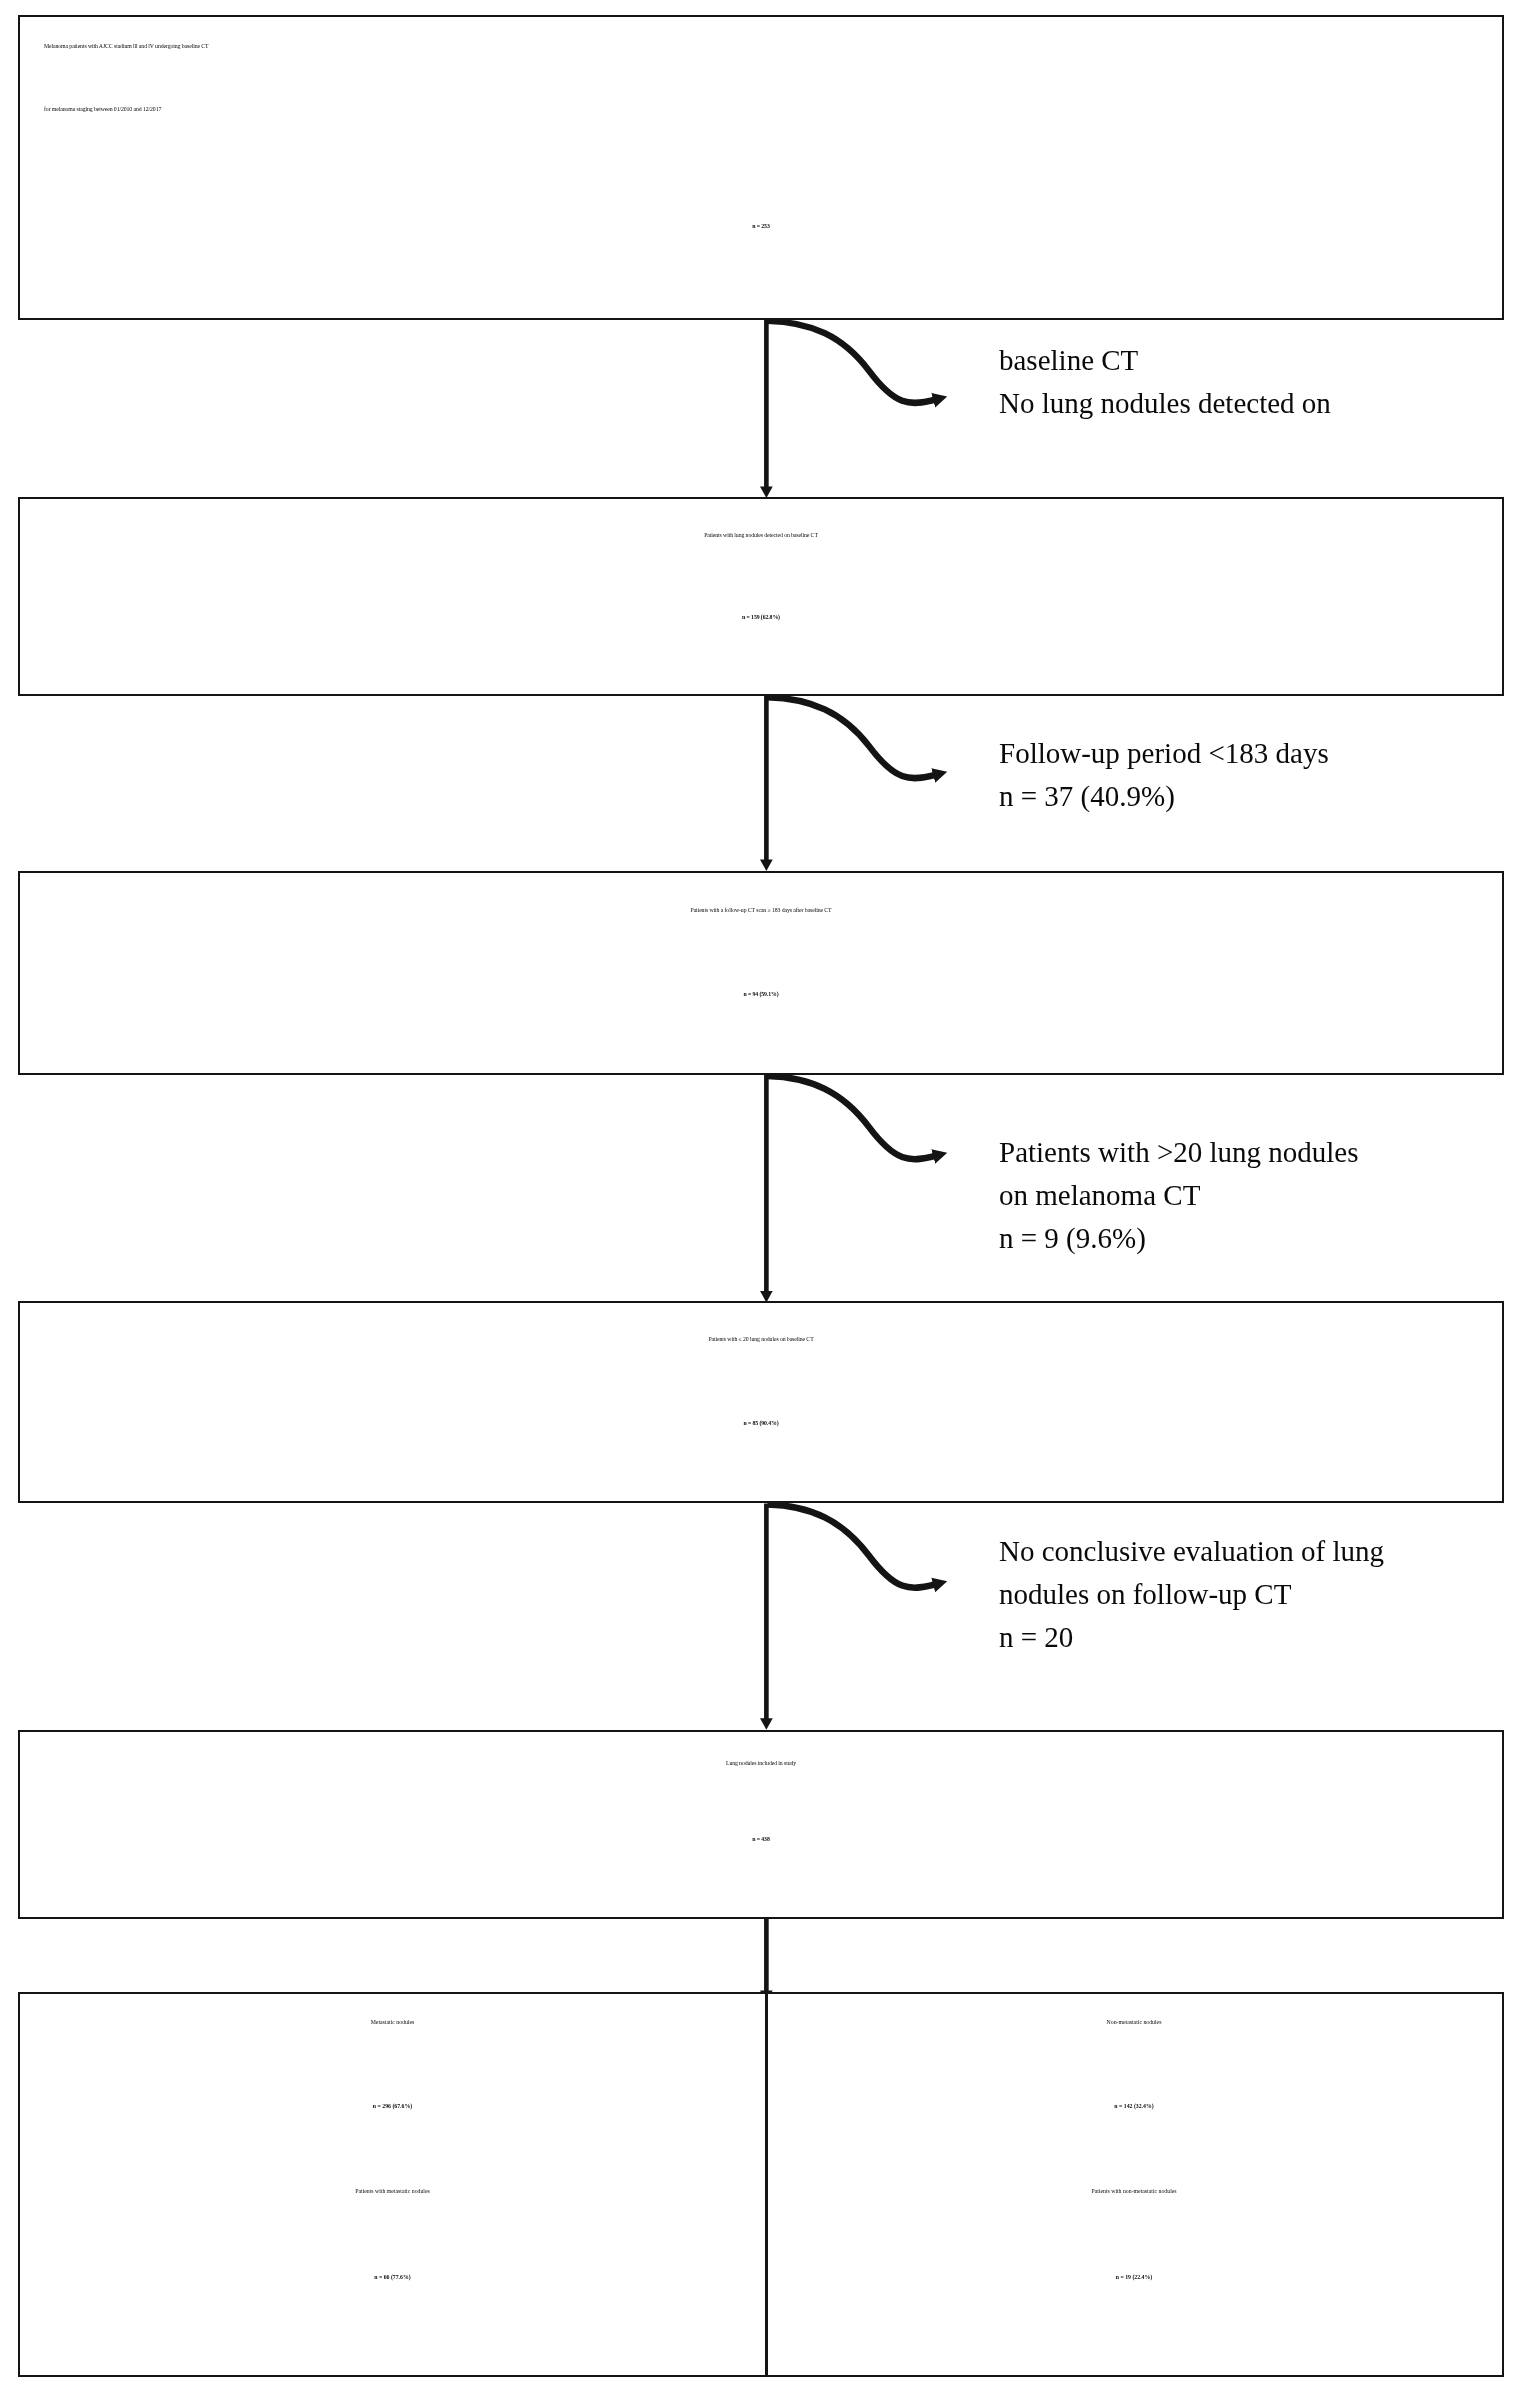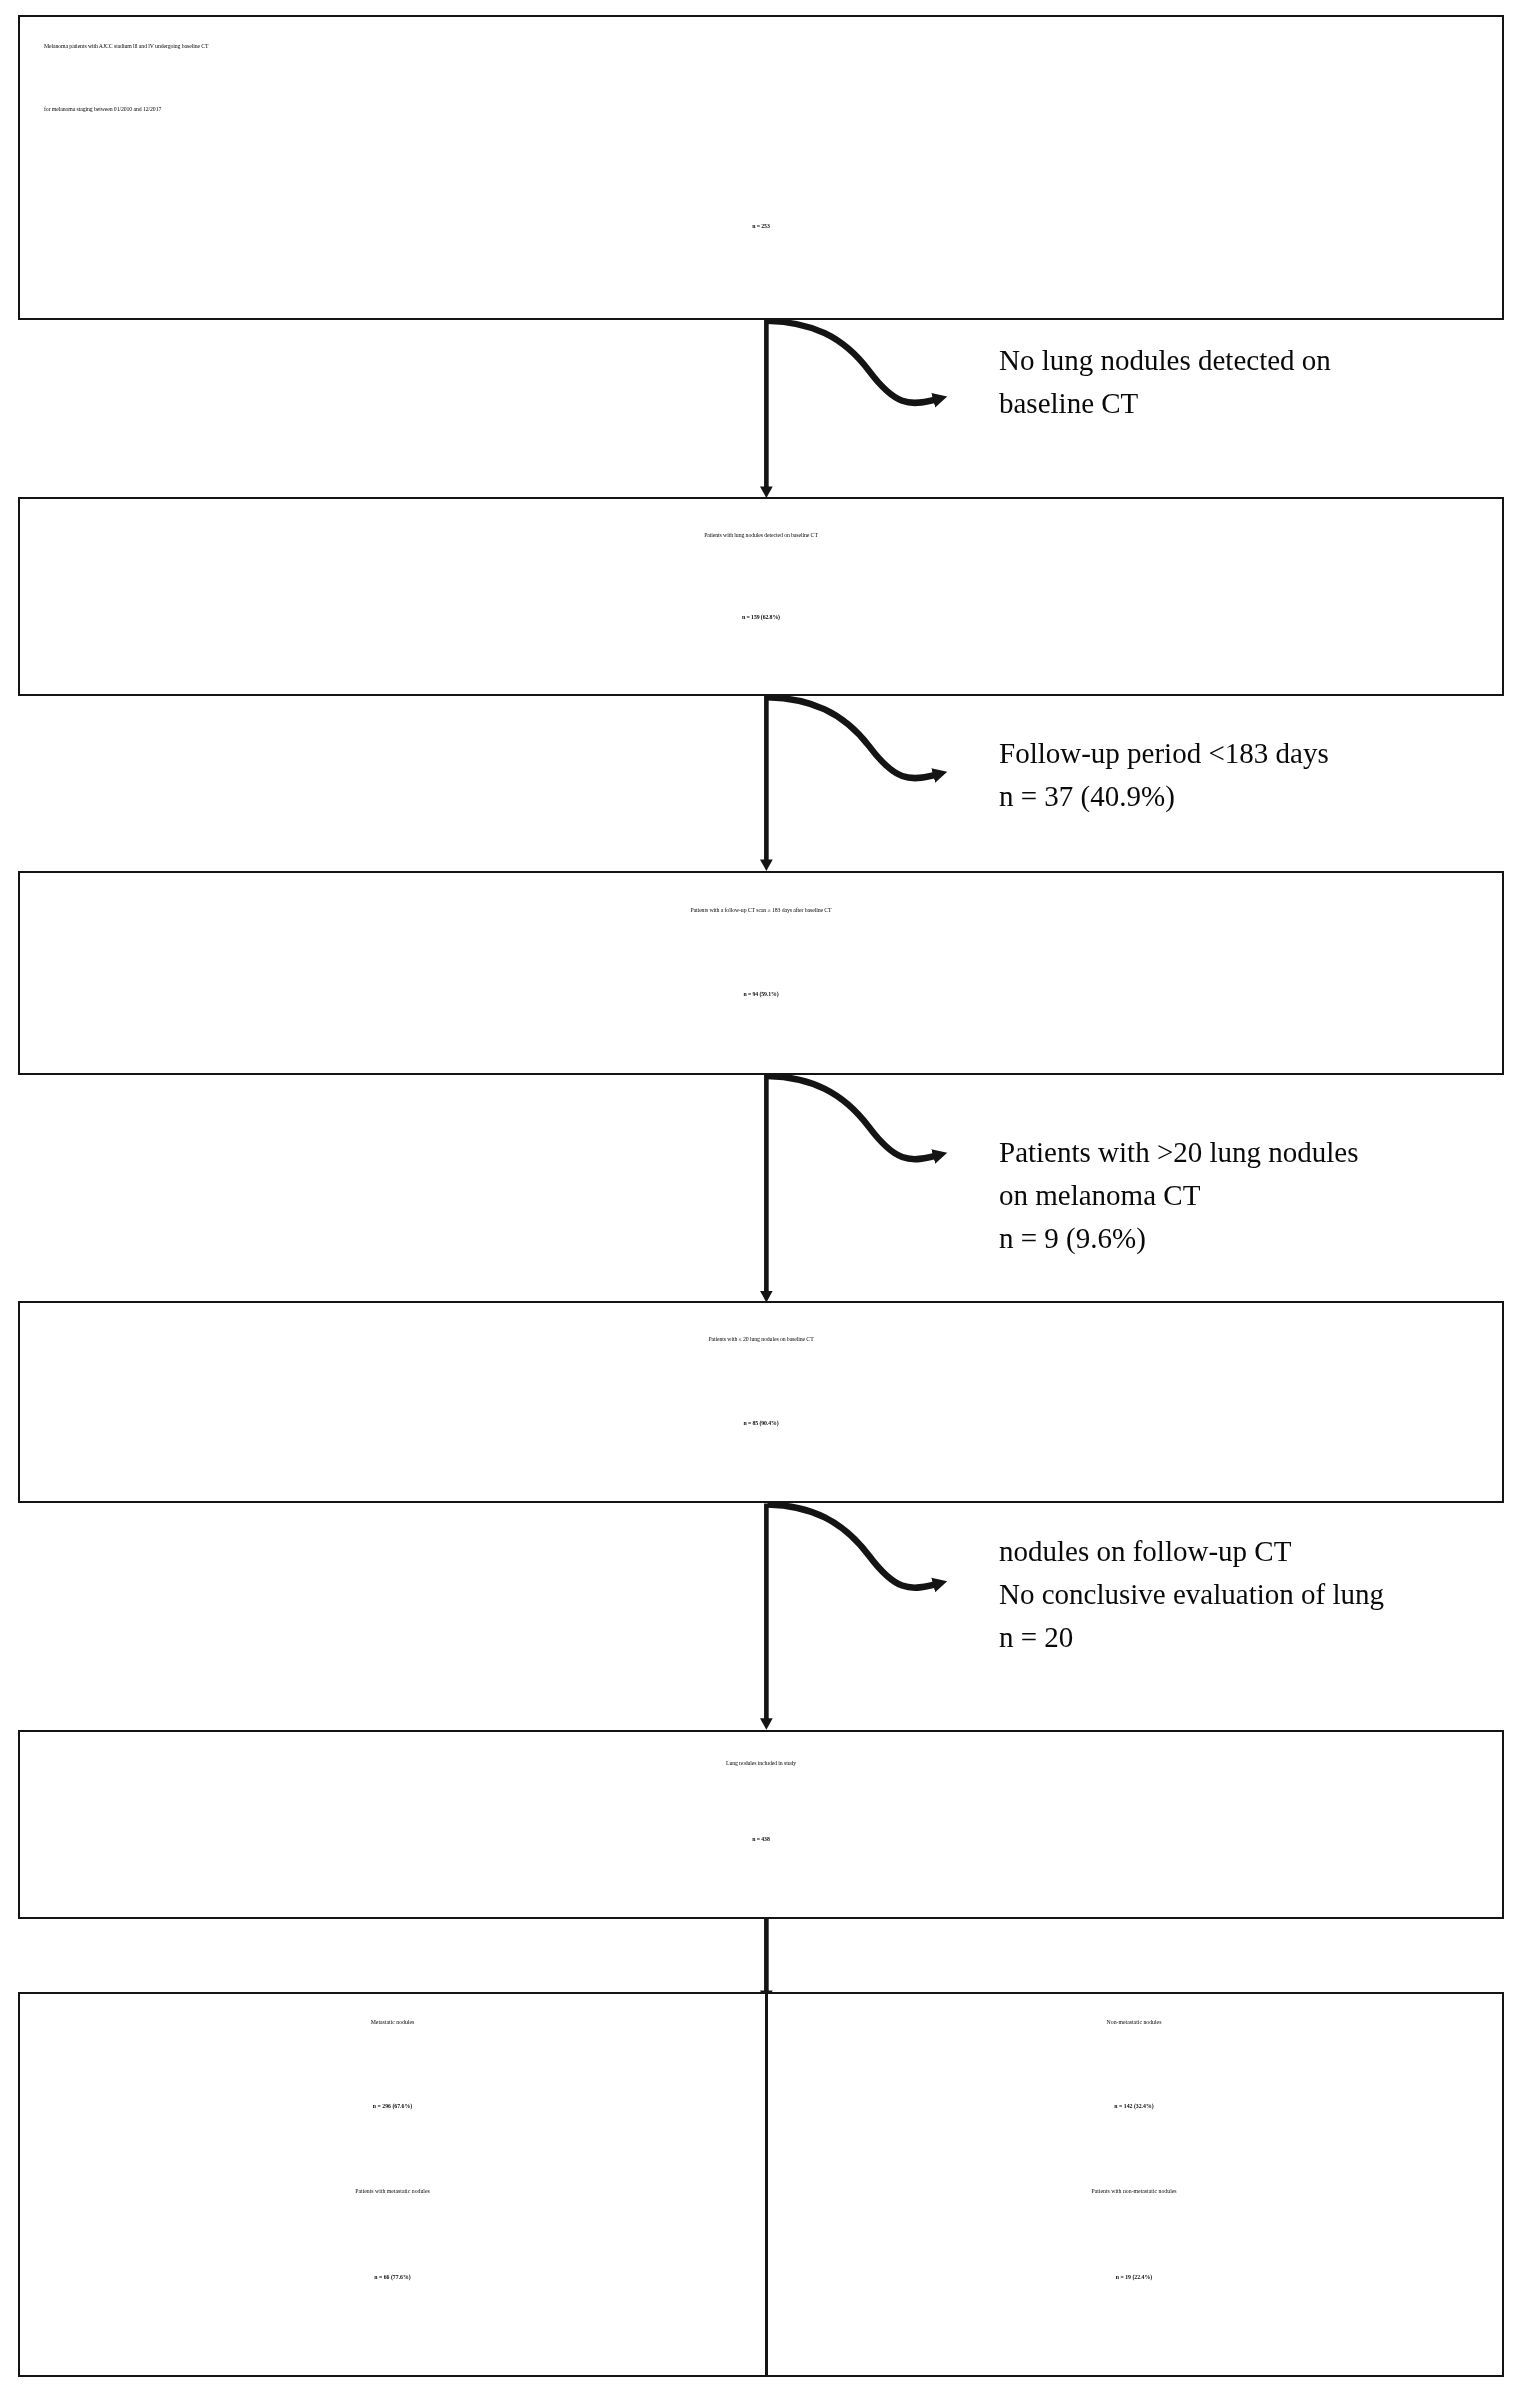--- a/index.html
+++ b/index.html
@@ -98,22 +98,22 @@
     </g>
   </svg>
 
   <div class="mbox" style="top:14.5px;height:305px;">
     <div class="mline l" style="top: 27px; padding-left: 24px; font-size: 5.8px;">Melanoma patients with AJCC stadium lll and lV undergoing baseline CT</div>
     <div class="mline l" style="top: 90px; padding-left: 24px; font-size: 5.8px;">for melanoma staging between 01/2010 and 12/2017</div>
     <div class="mline b" style="top: 207px; font-size: 5.8px;">n = 253</div>
   </div>
 
   <div class="side" style="top:339px;">
+    <div>baseline CT</div>
     <div>No lung nodules detected on</div>
-    <div>baseline CT</div>
   </div>
 
   <div class="mbox" style="top:497px;height:199px;">
     <div class="mline" style="top: 34px; font-size: 5.8px;">Patients with lung nodules detected on baseline CT</div>
     <div class="mline b" style="top: 116px; font-size: 5.8px;">n = 159 (62.8%)</div>
   </div>
 
   <div class="side" style="top:721px;margin-top:11px;">
     <div>Follow-up period &lt;183 days</div>
     <div>n = 37 (40.9%)</div>
@@ -129,22 +129,22 @@
     <div>on melanoma CT</div>
     <div>n = 9 (9.6%)</div>
   </div>
 
   <div class="mbox" style="top:1301px;height:202px;">
     <div class="mline" style="top: 34px; font-size: 5.8px;">Patients with ≤ 20 lung nodules on baseline CT</div>
     <div class="mline b" style="top: 118px; font-size: 5.8px;">n = 85 (90.4%)</div>
   </div>
 
   <div class="side" style="top:1530px;">
+    <div>No conclusive evaluation of lung</div>
     <div>nodules on follow-up CT</div>
-    <div>No conclusive evaluation of lung</div>
     <div>n = 20</div>
   </div>
 
   <div class="mbox" style="top:1730px;height:189px;">
     <div class="mline" style="top: 29px; font-size: 5.8px;">Lung nodules included in study</div>
     <div class="mline b" style="top: 105px; font-size: 5.8px;">n = 438</div>
   </div>
 
   <div class="splitbox" style="top:1992px;height:385px;">
 

